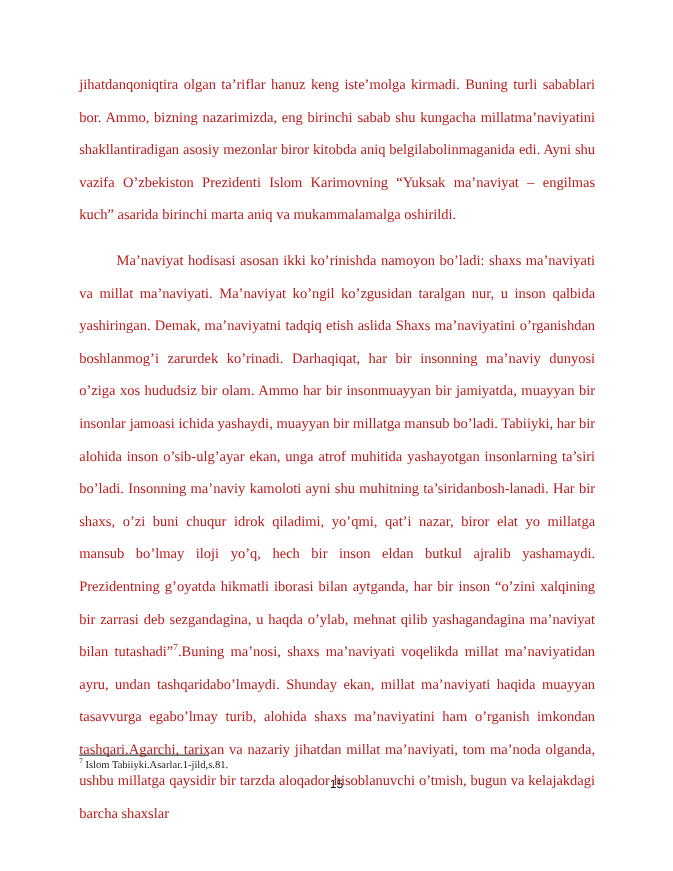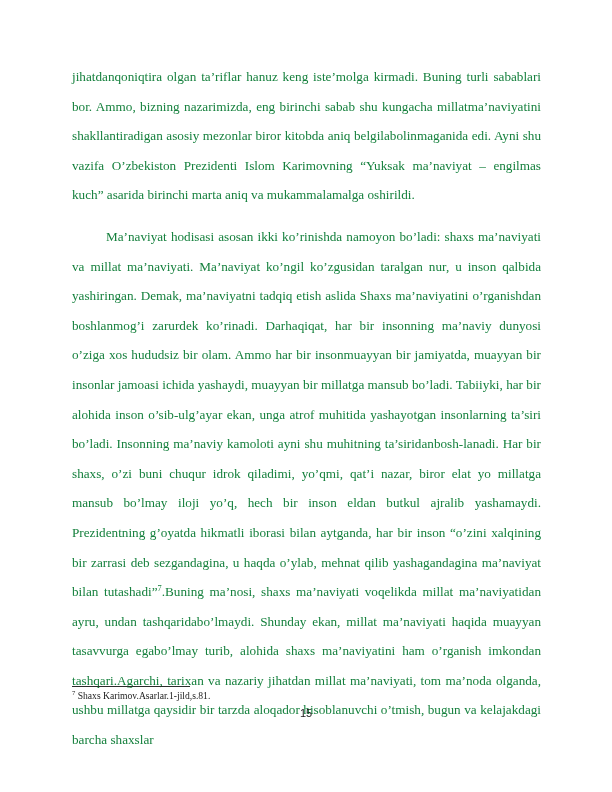--- a/index.html
+++ b/index.html
@@ -22,21 +22,21 @@
     left: 72px;
     top: 62px;
     width: 469px;
   }
   .para {
     margin: 0;
     font-size: 13.2px;
     line-height: 29.6px;
     text-align: justify;
     text-justify: inter-word;
-    color: #15803d;
+    color: #b91c1c;
     -webkit-hyphens: none;
     hyphens: none;
   }
   .para.indent {
     text-indent: 34px;
   }
   .para + .para {
     margin-top: 12px;
   }
   sup.fnref {
@@ -88,18 +88,18 @@
   <div class="text-column">
 
     <p class="para"><span>jihatdanqoniqtira olgan ta’riflar hanuz keng iste’molga kirmadi. Buning turli sabablari bor. Ammo, bizning nazarimizda, eng birinchi sabab shu kungacha millatma’naviyatini shakllantiradigan asosiy mezonlar biror kitobda aniq belgilabolinmaganida edi. Ayni shu vazifa O’zbekiston Prezidenti Islom Karimovning “Yuksak ma’naviyat – engilmas kuch” asarida birinchi marta aniq va mukammalamalga oshirildi.</span></p>
 
     <p class="para indent"><span>Ma’naviyat hodisasi asosan ikki ko’rinishda namoyon bo’ladi: shaxs ma’naviyati va millat ma’naviyati. Ma’naviyat ko’ngil ko’zgusidan taralgan nur, u inson qalbida yashiringan. Demak, ma’naviyatni tadqiq etish aslida Shaxs ma’naviyatini o’rganishdan boshlanmog’i zarurdek ko’rinadi. Darhaqiqat, har bir insonning ma’naviy dunyosi o’ziga xos hududsiz bir olam. Ammo har bir insonmuayyan bir jamiyatda, muayyan bir insonlar jamoasi ichida yashaydi, muayyan bir millatga mansub bo’ladi. Tabiiyki, har bir alohida inson o’sib-ulg’ayar ekan, unga atrof muhitida yashayotgan insonlarning ta’siri bo’ladi. Insonning ma’naviy kamoloti ayni shu muhitning ta’siridanbosh-lanadi. Har bir shaxs, o’zi buni chuqur idrok qiladimi, yo’qmi, qat’i nazar, biror elat yo millatga mansub bo’lmay iloji yo’q, hech bir inson eldan butkul ajralib yashamaydi. Prezidentning g’oyatda hikmatli iborasi bilan aytganda, har bir inson “o’zini xalqining bir zarrasi deb sezgandagina, u haqda o’ylab, mehnat qilib yashagandagina ma’naviyat bilan tutashadi”</span><sup class="fnref">7</sup><span>.Buning ma’nosi, shaxs ma’naviyati voqelikda millat ma’naviyatidan ayru, undan tashqaridabo’lmaydi. Shunday ekan, millat ma’naviyati haqida muayyan tasavvurga egabo’lmay turib, alohida shaxs ma’naviyatini ham o’rganish imkondan tashqari.Agarchi, tarixan va nazariy jihatdan millat ma’naviyati, tom ma’noda olganda, ushbu millatga qaysidir bir tarzda aloqador hisoblanuvchi o’tmish, bugun va kelajakdagi barcha shaxslar</span></p>
 
   </div>
 
   <div class="footnote-area">
     <hr class="footnote-rule">
-    <p class="footnote-text"><sup>7</sup><span> Shaxs Karimov.Asarlar.1-jild,s.81.</span></p>
+    <p class="footnote-text"><sup>7</sup><span> Islom Tabiiyki.Asarlar.1-jild,s.81.</span></p>
   </div>
 
   <div class="page-number">15</div>
 
 </div>
 
 </body></html>

